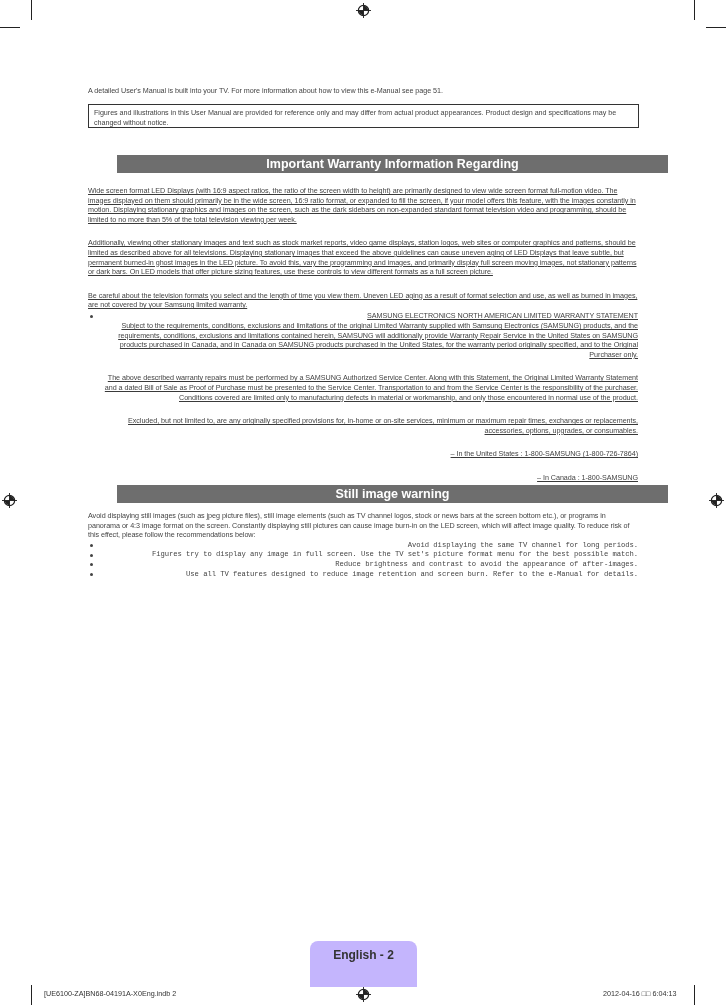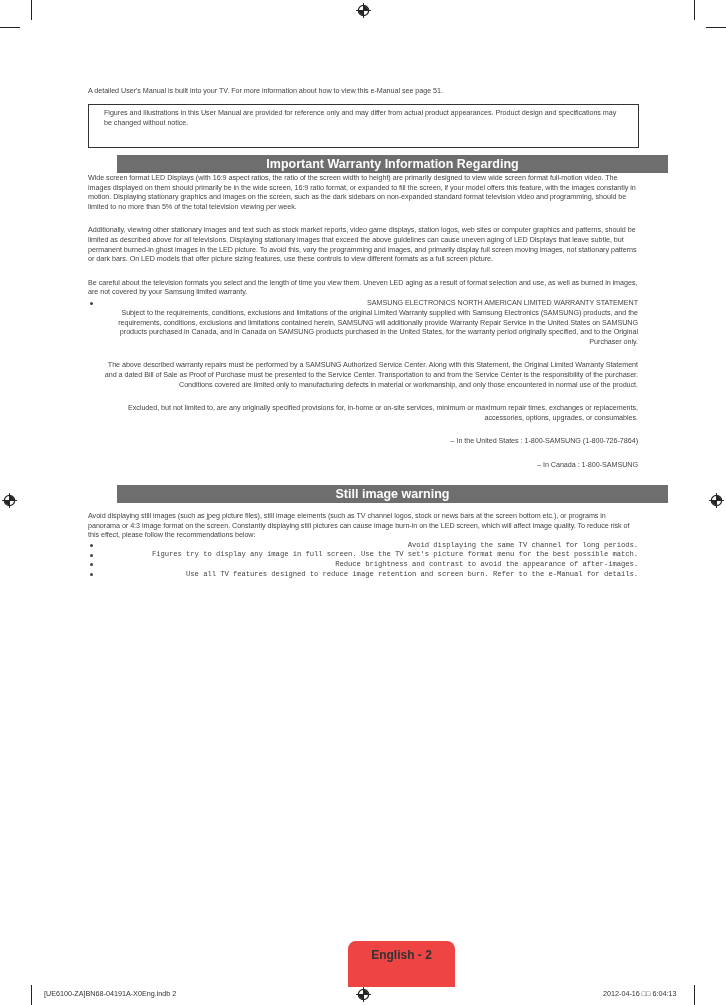--- a/index.html
+++ b/index.html
@@ -7,40 +7,40 @@
     body { position: relative; font-family: "Liberation Sans", sans-serif; color: #3a3a3a; }
 
     .crop { position: absolute; background: #222; }
     .reg-mark { position: absolute; width: 15px; height: 15px; }
 
     .content { position: absolute; left: 88px; width: 550px; }
     .p { font-size: 7.2px; line-height: 9.6px; color: #444; letter-spacing: -0.05px; }
     .p + .p { margin-top: 14px; }
 
     .notice-box {
-      position: absolute; left: 88px; top: 104px; width: 551px; height: 44px;
-      border: 1px solid #333; padding: 3px 15px;
+      position: absolute; left: 88px; top: 104px; width: 551px; height: 24px;
+      border: 1px solid #333; padding: 3px 5px;
     }
 
     .section-bar {
       position: absolute; left: 88px; width: 551px; height: 18px;
       background: #6e6e6e; color: #fff; text-align: center;
       font-family: "Liberation Sans", sans-serif; font-weight: bold; font-size: 12.5px; line-height: 18px; margin-left: 29px;
     }
 
     ul.bullets { list-style: none; }
     ul.bullets li { position: relative; padding-left: 10px; text-align: right; }
     ul.bullets li::before {
       content: ""; position: absolute; left: 2px; top: 3.5px; width: 3px; height: 3px; background: #444; border-radius: 50%;
     }
 
     .page-tab {
       position: absolute; left: 310px; top: 941px; width: 107px; height: 46px;
-      background: #ef4444; border-radius: 8px 8px 0 0;
-      text-align: center; font-weight: bold; font-size: 12px; color: #333; padding-top: 7px; margin-left: 38px;
+      background: #c4b5fd; border-radius: 8px 8px 0 0;
+      text-align: center; font-weight: bold; font-size: 12px; color: #333; padding-top: 7px;
     }
     .footer-text { position: absolute; top: 989px; font-size: 7.2px; color: #333; }
   </style>
 </head>
 <body>
 
 <div class="crop" style="left:31px;top:0;width:1px;height:20px;"></div>
 <div class="crop" style="left:0;top:27px;width:20px;height:1px;"></div>
 <div class="crop" style="left:694px;top:0;width:1px;height:20px;"></div>
 <div class="crop" style="left:706px;top:27px;width:20px;height:1px;"></div>
@@ -71,21 +71,21 @@
     <line x1="0" y1="8" x2="16" y2="8" stroke="#222" stroke-width="1"></line>
     <path d="M8 3 A5 5 0 0 1 13 8 L8 8 Z M8 13 A5 5 0 0 1 3 8 L8 8 Z" fill="#222"></path>
   </svg>
 
 <div class="content p" style="top:86px;">A detailed User's Manual is built into your TV. For more information about how to view this e-Manual see page 51.</div>
 <div class="notice-box">
   <div class="p">Figures and illustrations in this User Manual are provided for reference only and may differ from actual product appearances. Product design and specifications may be changed without notice.</div>
 </div>
 
 <div class="section-bar" style="top:155px;">Important Warranty Information Regarding</div>
-<div class="content" style="top:173px;">
+<div class="content" style="top:186px;text-decoration:underline;">
   <div class="p">Wide screen format LED Displays (with 16:9 aspect ratios, the ratio of the screen width to height) are primarily designed to view wide screen format full-motion video. The images displayed on them should primarily be in the wide screen, 16:9 ratio format, or expanded to fill the screen, if your model offers this feature, with the images constantly in motion. Displaying stationary graphics and images on the screen, such as the dark sidebars on non-expanded standard format television video and programming, should be limited to no more than 5% of the total television viewing per week.</div>
   <div class="p">Additionally, viewing other stationary images and text such as stock market reports, video game displays, station logos, web sites or computer graphics and patterns, should be limited as described above for all televisions. Displaying stationary images that exceed the above guidelines can cause uneven aging of LED Displays that leave subtle, but permanent burned-in ghost images in the LED picture. To avoid this, vary the programming and images, and primarily display full screen moving images, not stationary patterns or dark bars. On LED models that offer picture sizing features, use these controls to view different formats as a full screen picture.</div>
   <div class="p">Be careful about the television formats you select and the length of time you view them. Uneven LED aging as a result of format selection and use, as well as burned in images, are not covered by your Samsung limited warranty.</div>
   <ul class="bullets p" style="margin-top:1.5px;">
     <li>
       <div>SAMSUNG ELECTRONICS NORTH AMERICAN LIMITED WARRANTY STATEMENT</div>
       <div class="p">Subject to the requirements, conditions, exclusions and limitations of the original Limited Warranty supplied with Samsung Electronics (SAMSUNG) products, and the requirements, conditions, exclusions and limitations contained herein, SAMSUNG will additionally provide Warranty Repair Service in the United States on SAMSUNG products purchased in Canada, and in Canada on SAMSUNG products purchased in the United States, for the warranty period originally specified, and to the Original Purchaser only.</div>
       <div class="p">The above described warranty repairs must be performed by a SAMSUNG Authorized Service Center. Along with this Statement, the Original Limited Warranty Statement and a dated Bill of Sale as Proof of Purchase must be presented to the Service Center. Transportation to and from the Service Center is the responsibility of the purchaser. Conditions covered are limited only to manufacturing defects in material or workmanship, and only those encountered in normal use of the product.</div>
       <div class="p">Excluded, but not limited to, are any originally specified provisions for, in-home or on-site services, minimum or maximum repair times, exchanges or replacements, accessories, options, upgrades, or consumables.</div>
       <div class="p">– In the United States : 1-800-SAMSUNG (1-800-726-7864)</div>

